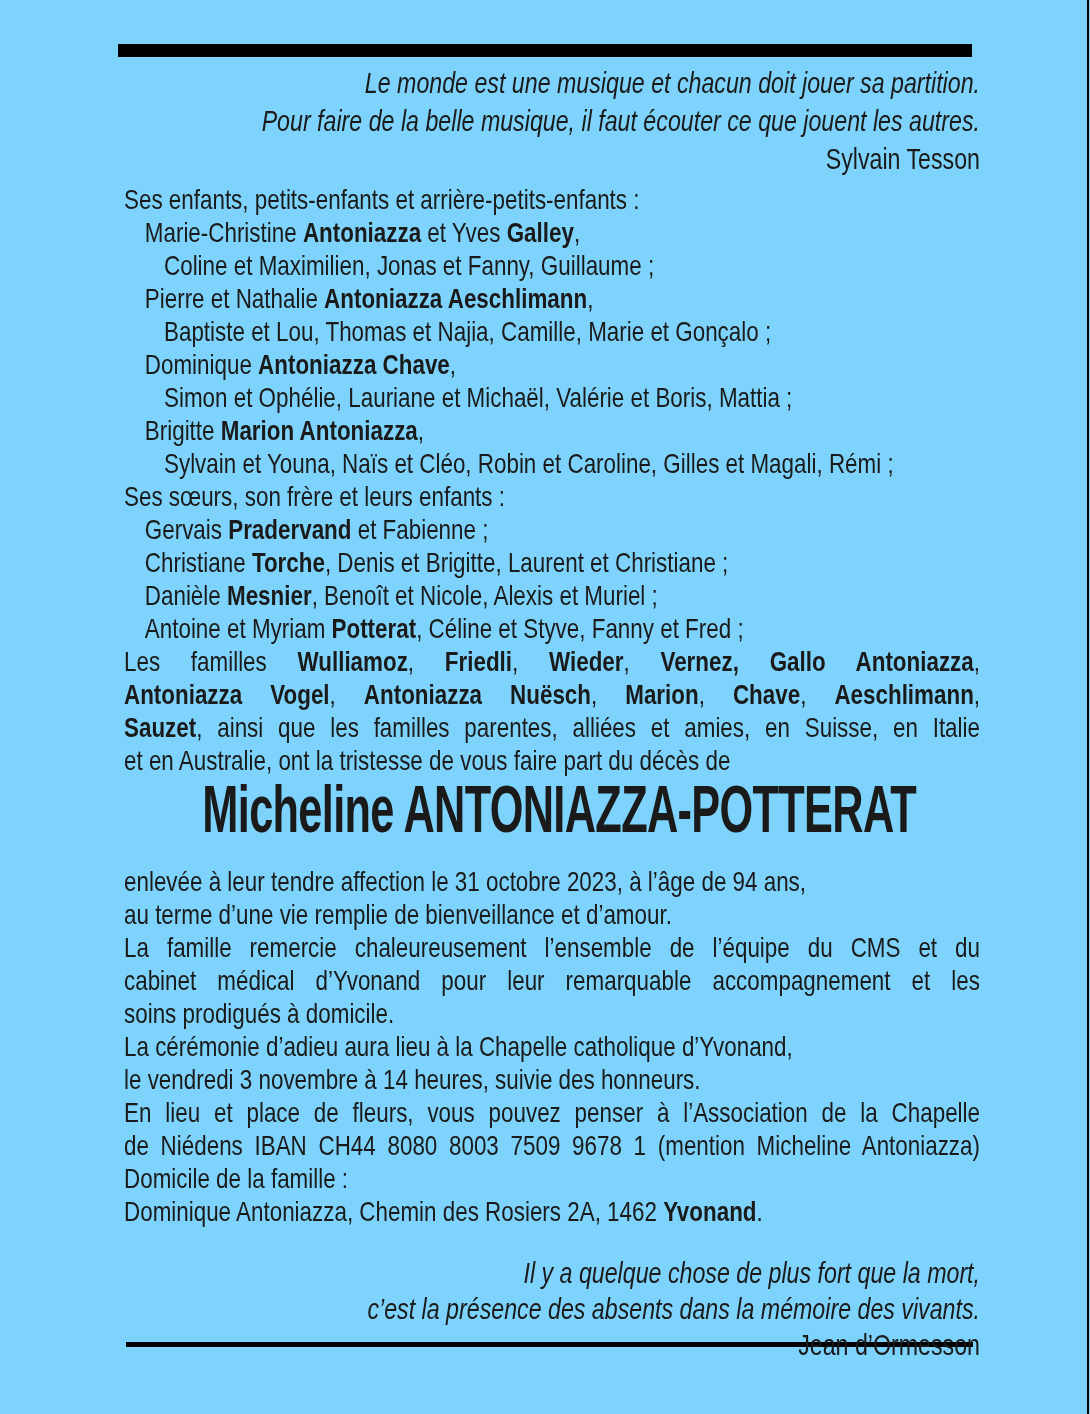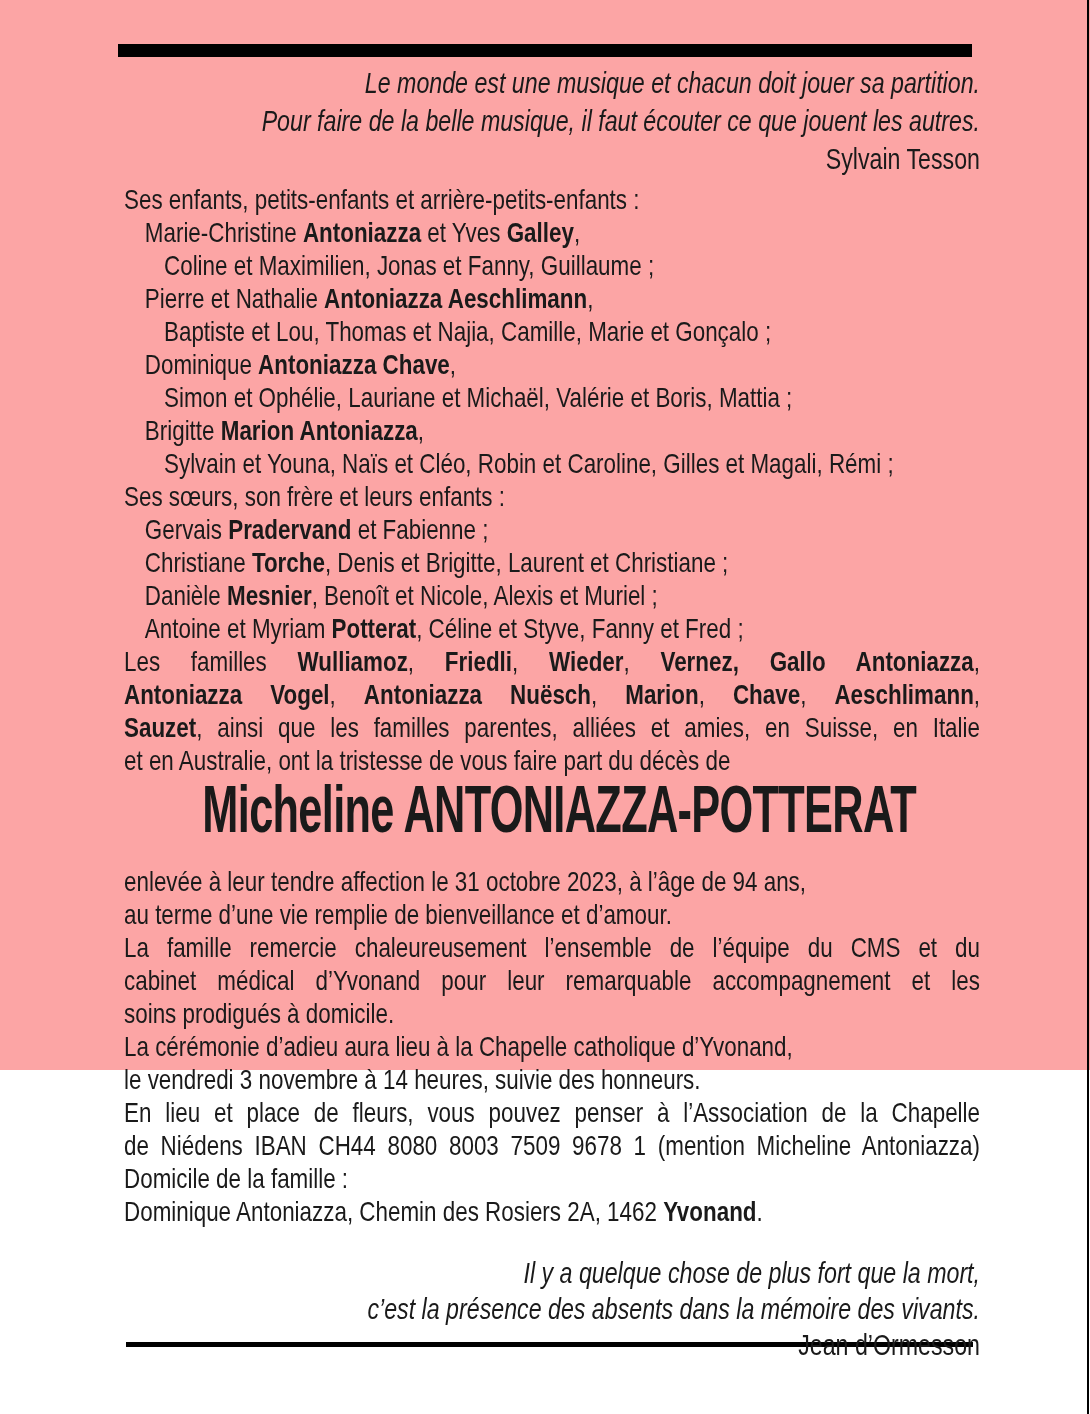--- a/index.html
+++ b/index.html
@@ -8,22 +8,22 @@
     width: 1090px;
     height: 1414px;
     background: #ffffff;
     overflow: hidden;
     font-family: "Liberation Sans", sans-serif;
     color: #1a1a1a;
   }
   .page {
     position: relative;
     width: 1090px;
-    height: 1070px;
-    background: #fca5a5;
+    height: 1414px;
+    background: #7dd3fc;
   }
   .rule {
     position: absolute;
     background: #000000;
   }
   .rule-top    { left: 118px; top: 44px;   width: 854px; height: 13px; }
   .rule-bottom { left: 126px; top: 1342px; width: 847px; height: 5px;  }
   .scan-edge   { left: 1087px; top: 0;     width: 2px;   height: 1414px; }
 
   

